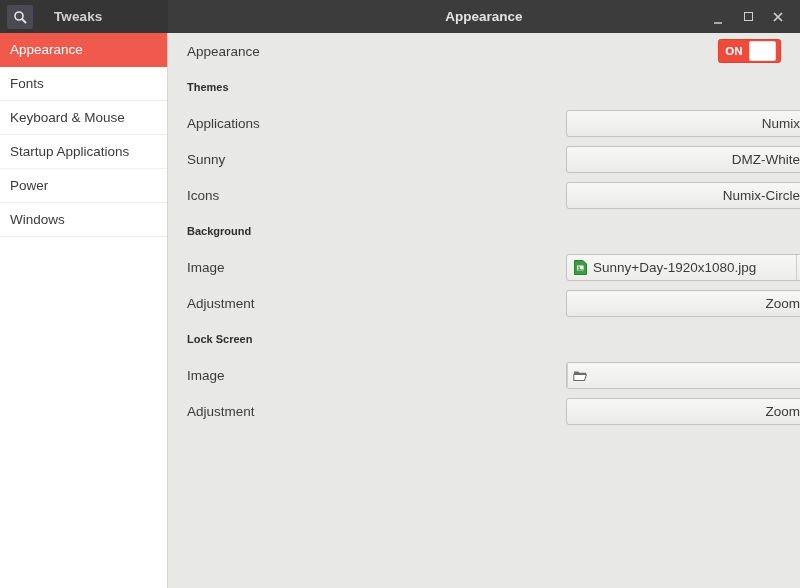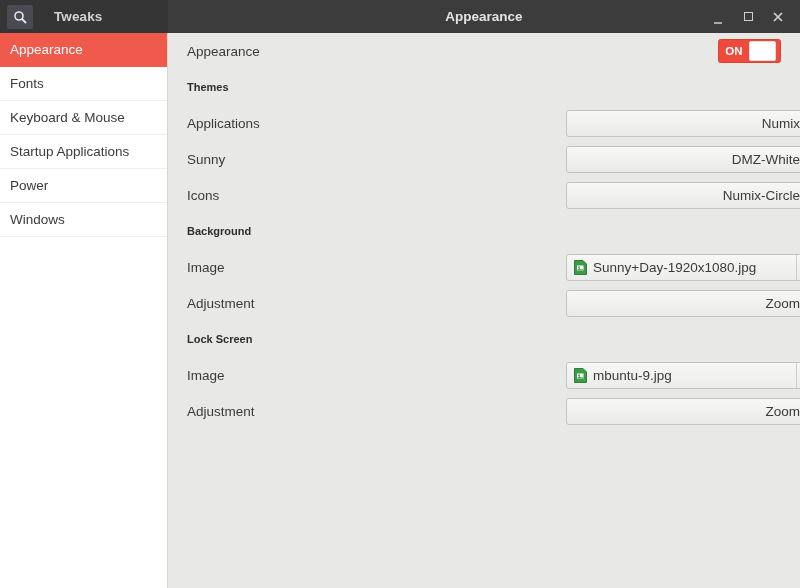--- a/index.html
+++ b/index.html
@@ -364,29 +364,20 @@
           </div>
         </div>
       </div>
 
       <div class="group-head">Lock Screen</div>
 
       <div class="row">
         <span class="row-label">Image</span>
         <div class="ctl">
           <div class="filebtn">
-            <div class="filebtn-main">
-              <svg class="img-icon" viewBox="0 0 13 15" aria-hidden="true">
-                <path d="M0.5 0.5 H9 L12.5 4 V14.5 H0.5 Z" fill="#3c9c46" stroke="#2f7d37" stroke-width="1"></path>
-                <rect x="3" y="5.5" width="6.5" height="5" fill="#ffffff"></rect>
-                <circle cx="5" cy="7.2" r="0.9" fill="#3c9c46"></circle>
-                <path d="M3.2 10.3 L5.3 8 L7 9.8 L8.2 8.8 L9.3 10.3 Z" fill="#3c9c46"></path>
-              </svg>
-              <span class="file-name">mbuntu-9.jpg</span>
-            </div>
             <div class="filebtn-open">
               <svg width="15" height="13" viewBox="0 0 15 13" aria-hidden="true">
                 <path d="M1 2.5 h4.3 l1.1 1.3 H13 v2 H1 Z" fill="#6e6e6c"></path>
                 <path d="M0.8 5.4 h12.6 l-1.9 6.1 H0.8 Z" fill="#ffffff" stroke="#6e6e6c" stroke-width="1.1" stroke-linejoin="round"></path>
               </svg>
             </div>
           </div>
         </div>
       </div>
 

